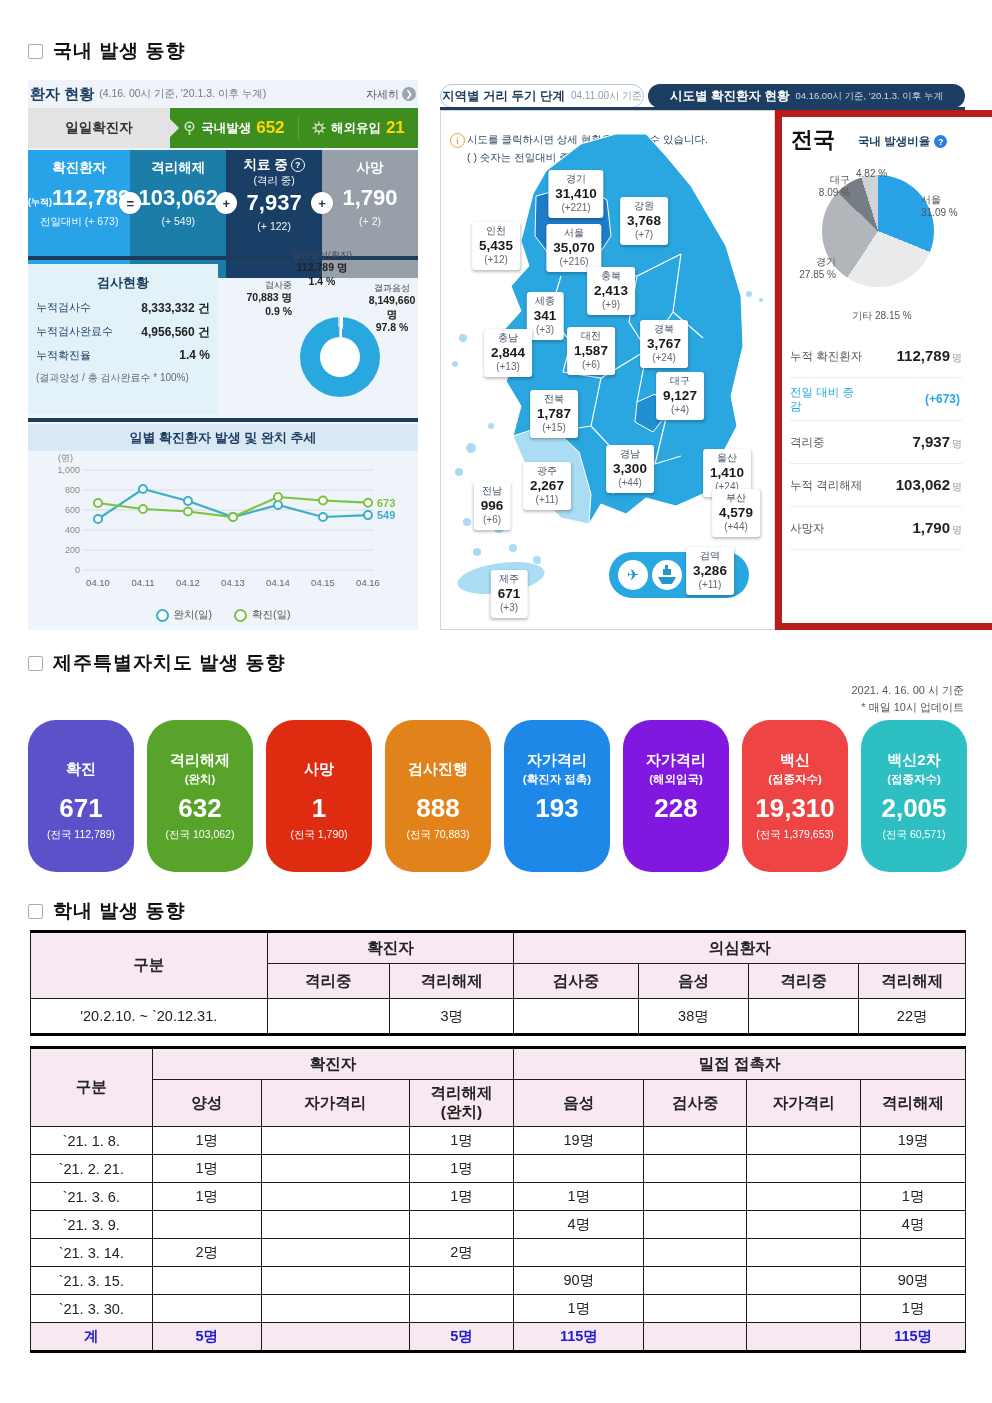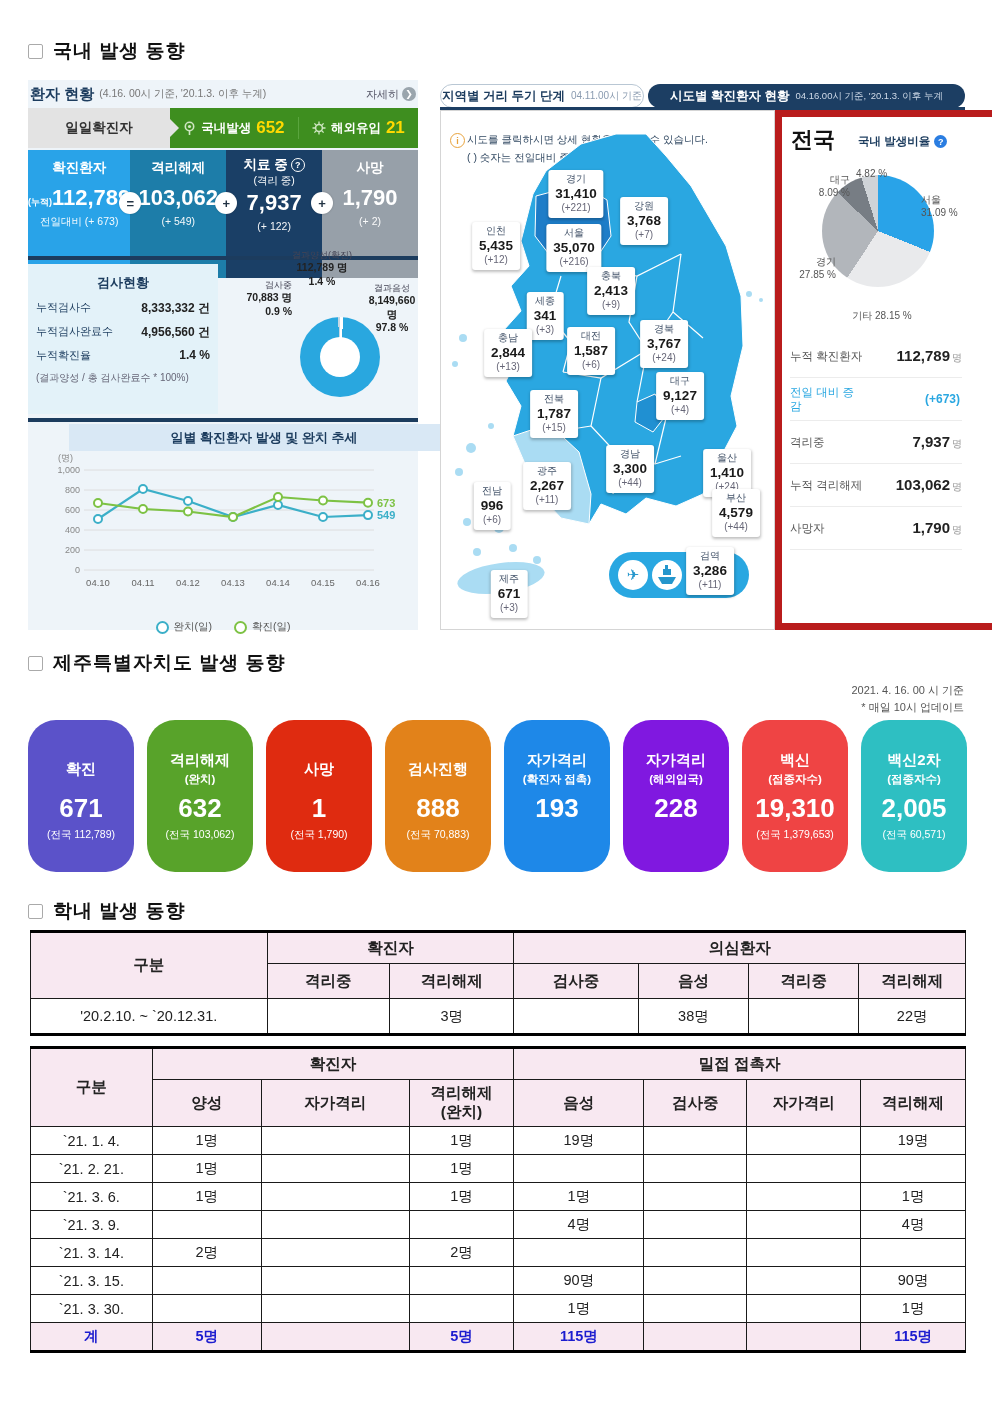--- a/index.html
+++ b/index.html
@@ -43,23 +43,23 @@
   #test-box{position:absolute;left:0;top:184px;width:190px;height:150px;background:#e3f2f9;padding:6px 8px;box-sizing:border-box;}
   .tb-title{text-align:center;font-size:13px;font-weight:bold;color:#1c3c5e;margin:4px 0 8px;}
   .tb-row{display:flex;justify-content:space-between;font-size:11px;color:#1c3c5e;margin:7px 0;}
   .tb-row b{color:#222;font-size:12px;}
   .tb-note{font-size:10px;color:#667;margin-top:8px;}
   #donut{position:absolute;left:272px;top:237px;width:80px;height:80px;border-radius:50%;}
   #donut:after{content:"";position:absolute;left:20px;top:20px;width:40px;height:40px;border-radius:50%;background:#fff;}
   .donut-lbl{position:absolute;font-size:9px;color:#445;line-height:1.25;}
   .donut-lbl b{font-size:10.5px;color:#222;}
   .chart-title{position:absolute;left:0;top:344px;width:390px;height:27px;background:#d9e8f5;color:#1c3c5e;
-               font-size:13px;font-weight:bold;display:flex;align-items:center;justify-content:center;margin-left:41px;}
+               font-size:13px;font-weight:bold;display:flex;align-items:center;justify-content:center;}
   #trend-svg{position:absolute;left:0;top:372px;}
-  #trend-legend{position:absolute;left:0;top:540px;width:390px;display:flex;justify-content:center;gap:22px;}
+  #trend-legend{position:absolute;left:0;top:528px;width:390px;display:flex;justify-content:center;gap:22px;}
   .leg-item{display:flex;align-items:center;gap:5px;font-size:10.5px;color:#555;}
   .leg-dot{width:9px;height:9px;border-radius:50%;background:#fff;border:2.5px solid #000;}
   
   .map-tab{position:absolute;height:24px;border-radius:13px;display:flex;align-items:center;justify-content:center;gap:6px;box-sizing:border-box;}
   #tab-distancing{left:440px;top:84px;width:204px;background:#fff;border:1px solid #b9c7d4;}
   #tab-distancing .mt-label{color:#1c3c5e;font-size:12.5px;font-weight:bold;}
   #tab-distancing .mt-date{color:#8a9bb0;font-size:10px;}
   #tab-confirmed{left:648px;top:84px;width:317px;background:#1c3e63;}
   #tab-confirmed .mt-label{color:#fff;font-size:12.5px;font-weight:bold;}
   #tab-confirmed .mt-date{color:#cfdae8;font-size:9.5px;}
@@ -585,21 +585,21 @@
         <th>격리해제
 (완치)</th>
         <th>음성</th>
         <th>검사중</th>
         <th>자가격리</th>
         <th>격리해제</th>
       </tr>
     </thead>
     <tbody id="t2-body">
         <tr>
-          <td>`21.  1.  4.</td>
+          <td>`21.  1.  8.</td>
           <td>1명</td>
           <td></td>
           <td>1명</td>
           <td>19명</td>
           <td></td>
           <td></td>
           <td>19명</td>
         </tr>
         <tr>
           <td>`21.  2. 21.</td>

